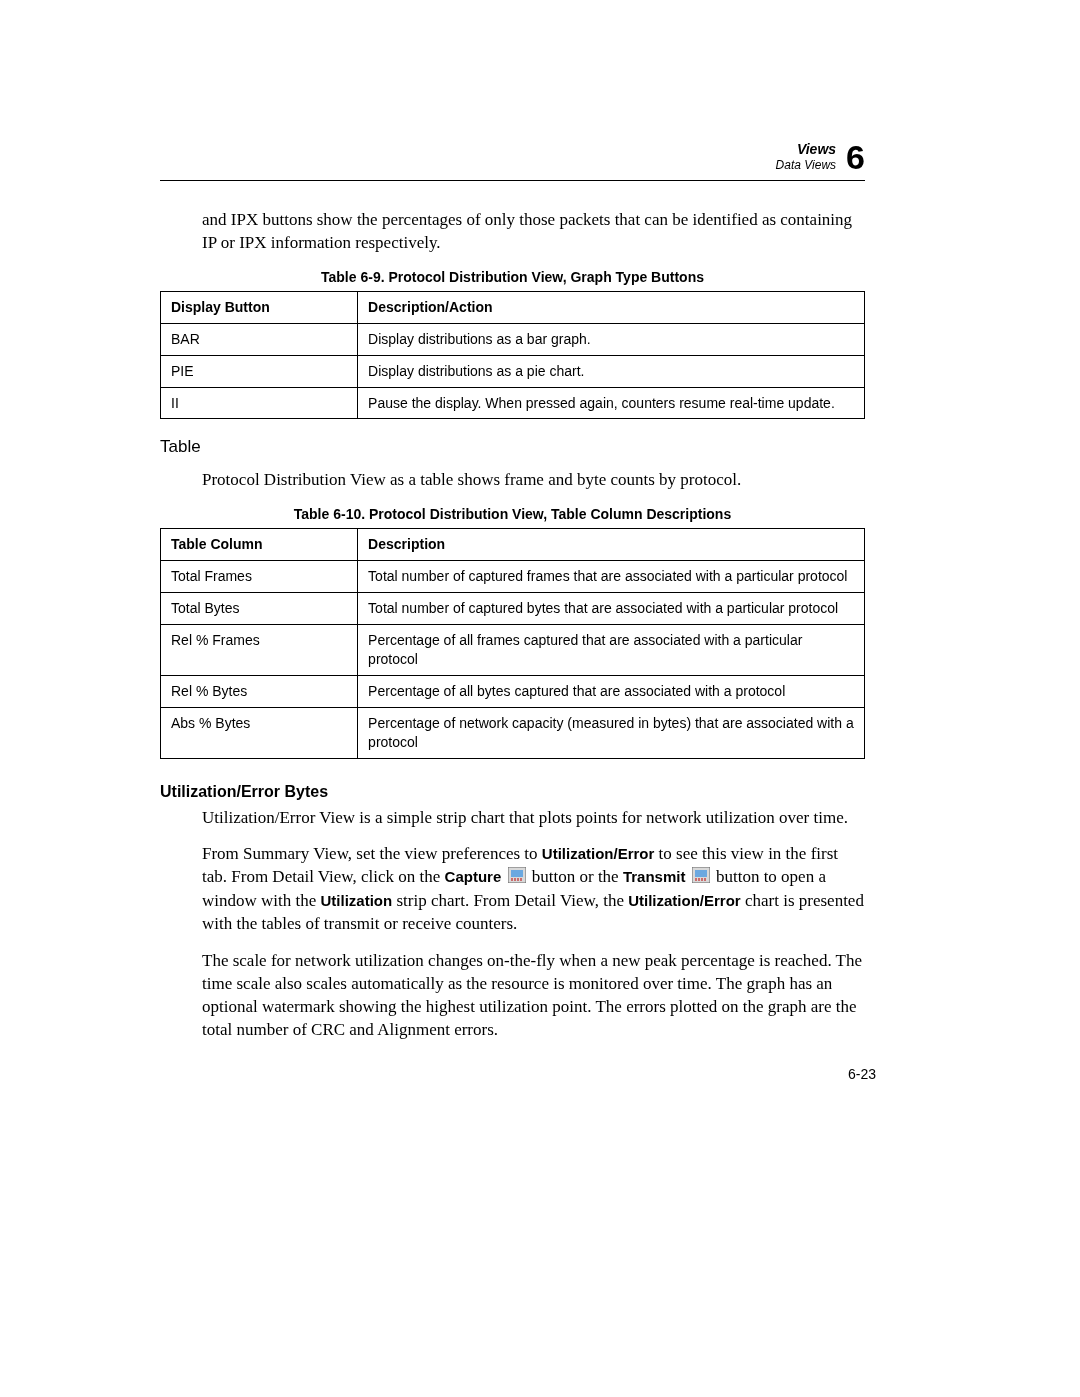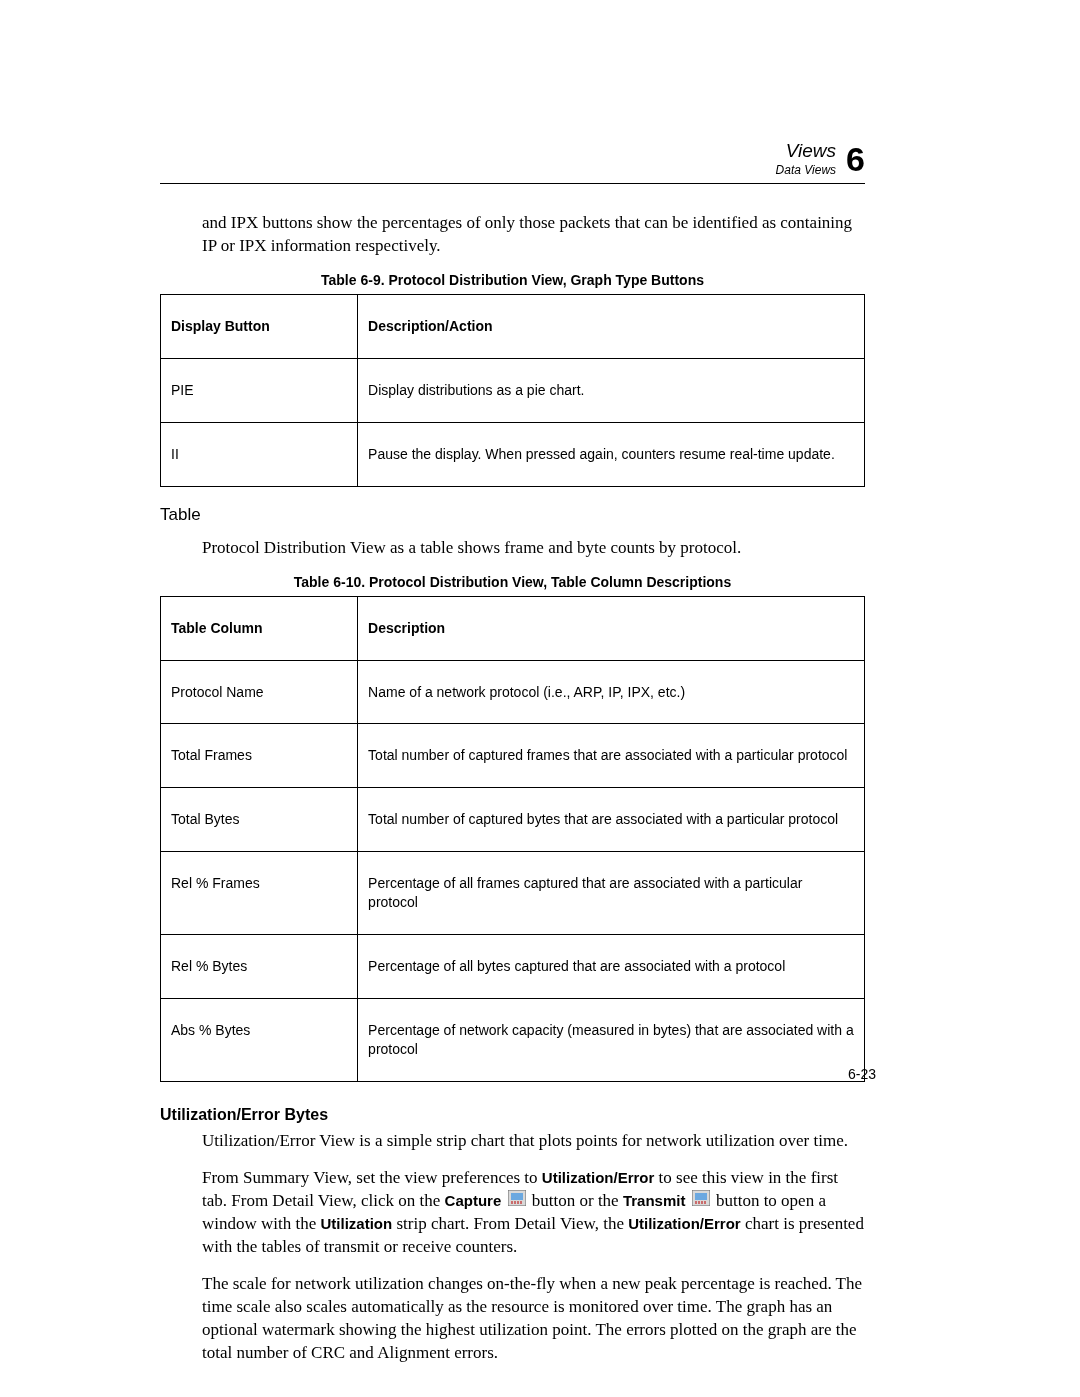--- a/index.html
+++ b/index.html
@@ -23,22 +23,22 @@
       margin-bottom: 28px;
     }
     .header-text {
       text-align: right;
       font-family: Arial, Helvetica, sans-serif;
       line-height: 1.2;
       margin-right: 6px;
     }
     .header-text .line1 {
       font-style: italic;
-      font-weight: normal;
-      font-size: 19px;
+      font-weight: bold;
+      font-size: 14px;
     }
     .header-text .line2 {
       font-style: italic;
       font-size: 12px;
     }
     .chapter-num {
       font-family: Arial, Helvetica, sans-serif;
       font-size: 34px;
       font-weight: bold;
       line-height: 1;
@@ -59,21 +59,21 @@
     }
     table.data-table {
       border-collapse: collapse;
       width: 100%;
       font-family: Arial, Helvetica, sans-serif;
       font-size: 14px;
       margin-bottom: 18px;
     }
     table.data-table th, table.data-table td {
       border: 1px solid #000;
-      padding: 22px 10px;
+      padding: 6px 10px;
       text-align: left;
       vertical-align: top;
       line-height: 1.35;
     }
     table.data-table th {
       font-weight: bold;
     }
     .col1 { width: 28%; }
     .col1c { text-align: center; }
     .side-heading {
@@ -121,43 +121,43 @@
   <p class="body-text">and IPX buttons show the percentages of only those packets that can be identified as containing IP or IPX information respectively.</p>
 
   <div class="table-caption">Table 6-9. Protocol Distribution View, Graph Type Buttons</div>
   <table class="data-table">
     <tbody>
         <tr>
       <th class="col1">Display Button</th>
       <th>Description/Action</th>
     </tr>
     <tr>
+      <td class="col1 col1c">BAR</td>
+      <td>Display distributions as a bar graph.</td>
+    </tr>
+    <tr>
       <td class="col1 col1c">PIE</td>
       <td>Display distributions as a pie chart.</td>
     </tr>
     <tr>
       <td class="col1 col1c">II</td>
       <td>Pause the display. When pressed again, counters resume real-time update.</td>
     </tr>
   </tbody>
     </table>
 
   <div class="side-heading">Table</div>
   <p class="body-text">Protocol Distribution View as a table shows frame and byte counts by protocol.</p>
 
   <div class="table-caption">Table 6-10. Protocol Distribution View, Table Column Descriptions</div>
   <table class="data-table">
     <tbody>
         <tr>
       <th class="col1">Table Column</th>
       <th>Description</th>
-    </tr>
-    <tr>
-      <td class="col1">Protocol Name</td>
-      <td>Name of a network protocol (i.e., ARP, IP, IPX, etc.)</td>
     </tr>
     <tr>
       <td class="col1">Total Frames</td>
       <td>Total number of captured frames that are associated with a particular protocol</td>
     </tr>
     <tr>
       <td class="col1">Total Bytes</td>
       <td>Total number of captured bytes that are associated with a particular protocol</td>
     </tr>
     <tr>

